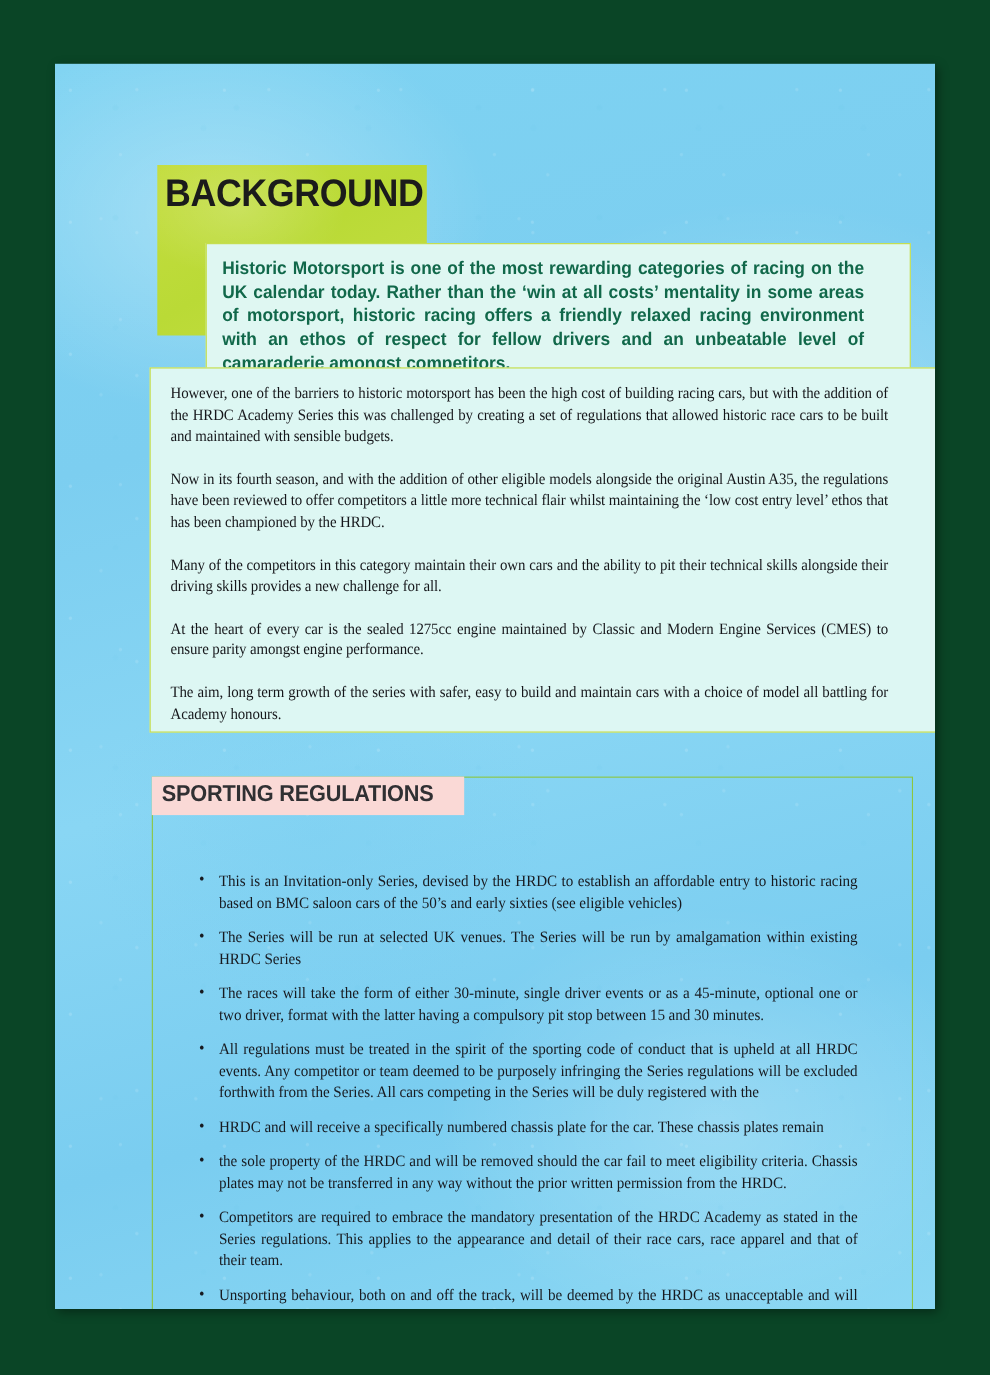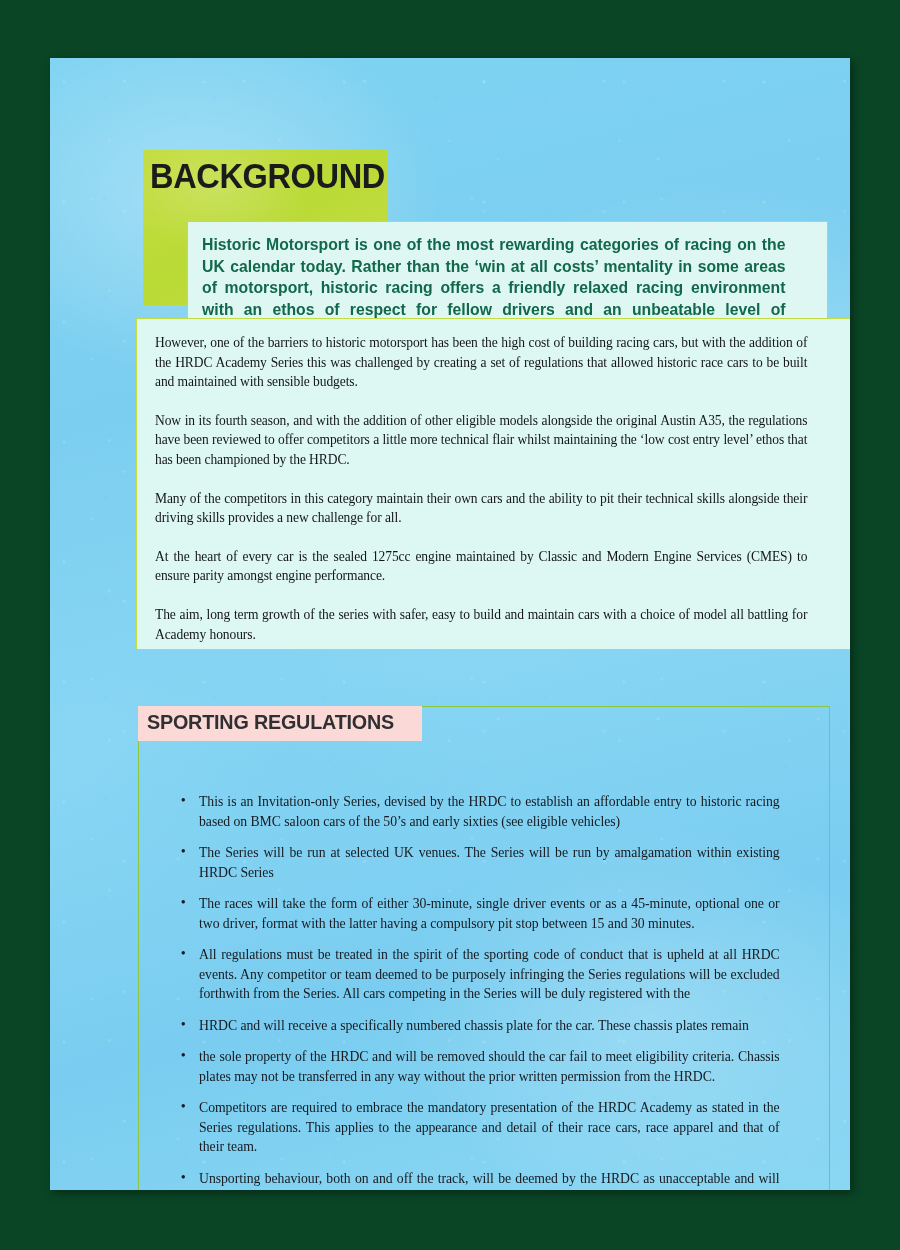--- a/index.html
+++ b/index.html
@@ -97,21 +97,21 @@
     color: #11684a;
     text-align: justify;
     transform: scaleX(0.955);
     transform-origin: left top;
   }
 
   
   .body-box {
     position: absolute;
     left: 86px;
-    top: 260px;
+    top: 276px;
     width: 732px;
     height: 332px;
     padding: 14px 18px 10px 18px;
     background: #ddf7f3;
     border: 1.5px solid #c3dc40;
   }
   .body-box p {
     font-family: "Liberation Serif", "Liberation Sans", serif;
     font-size: 14.4px;
     line-height: 19.6px;

